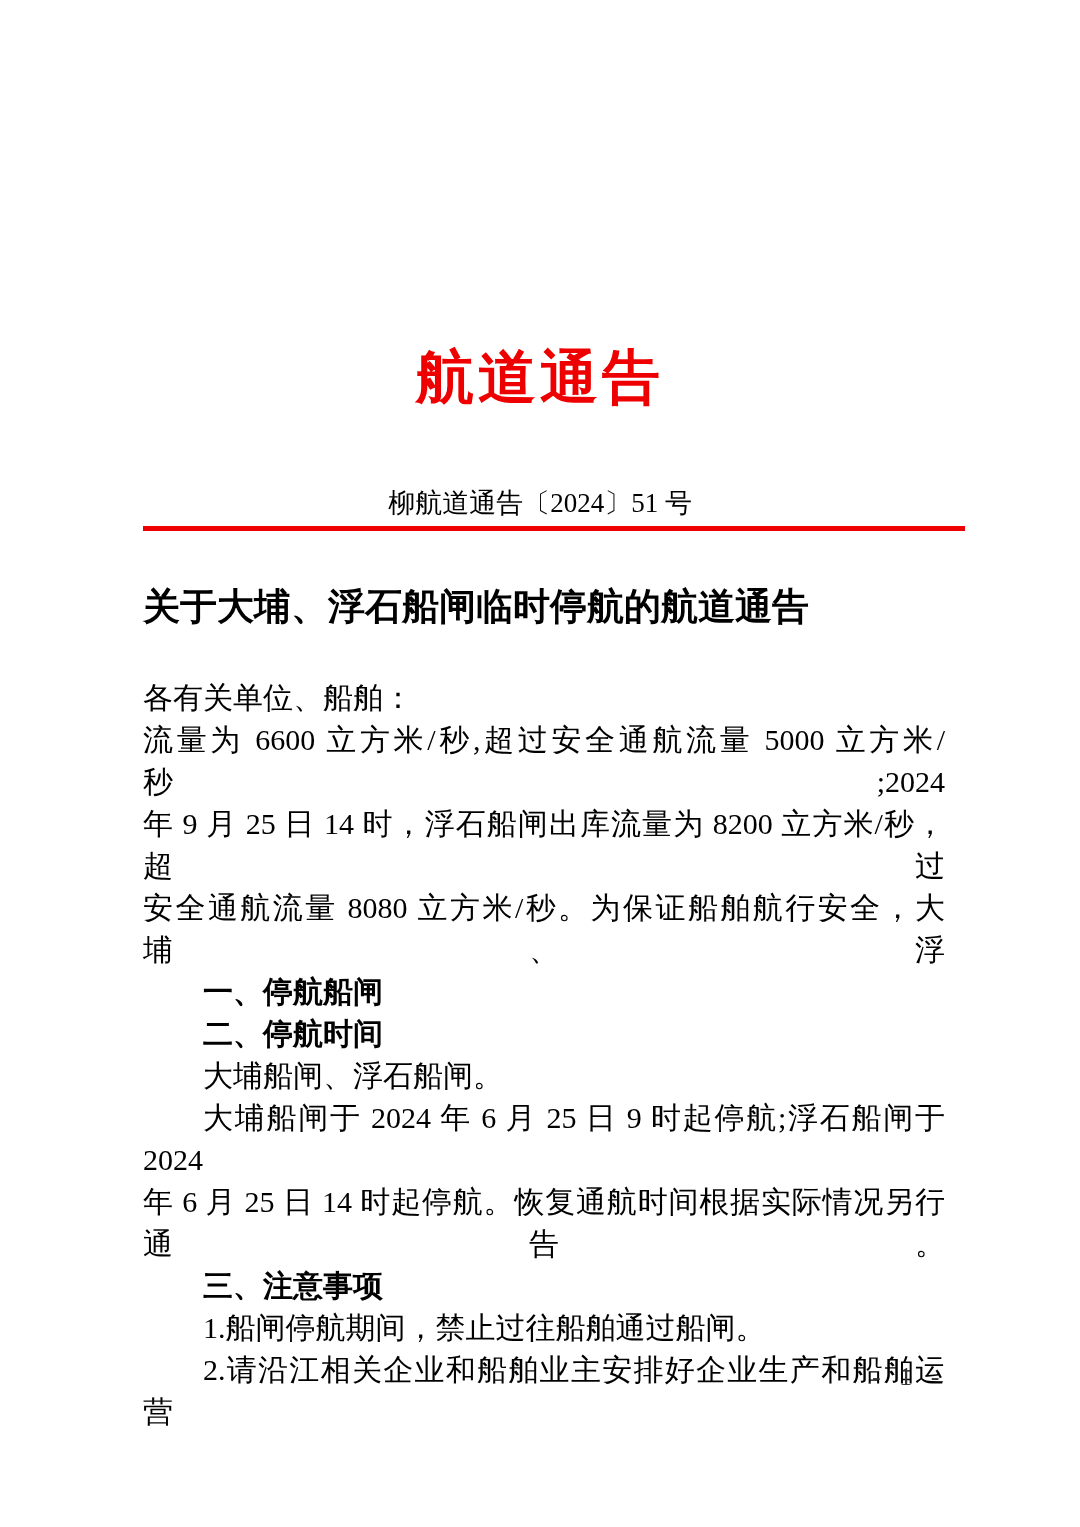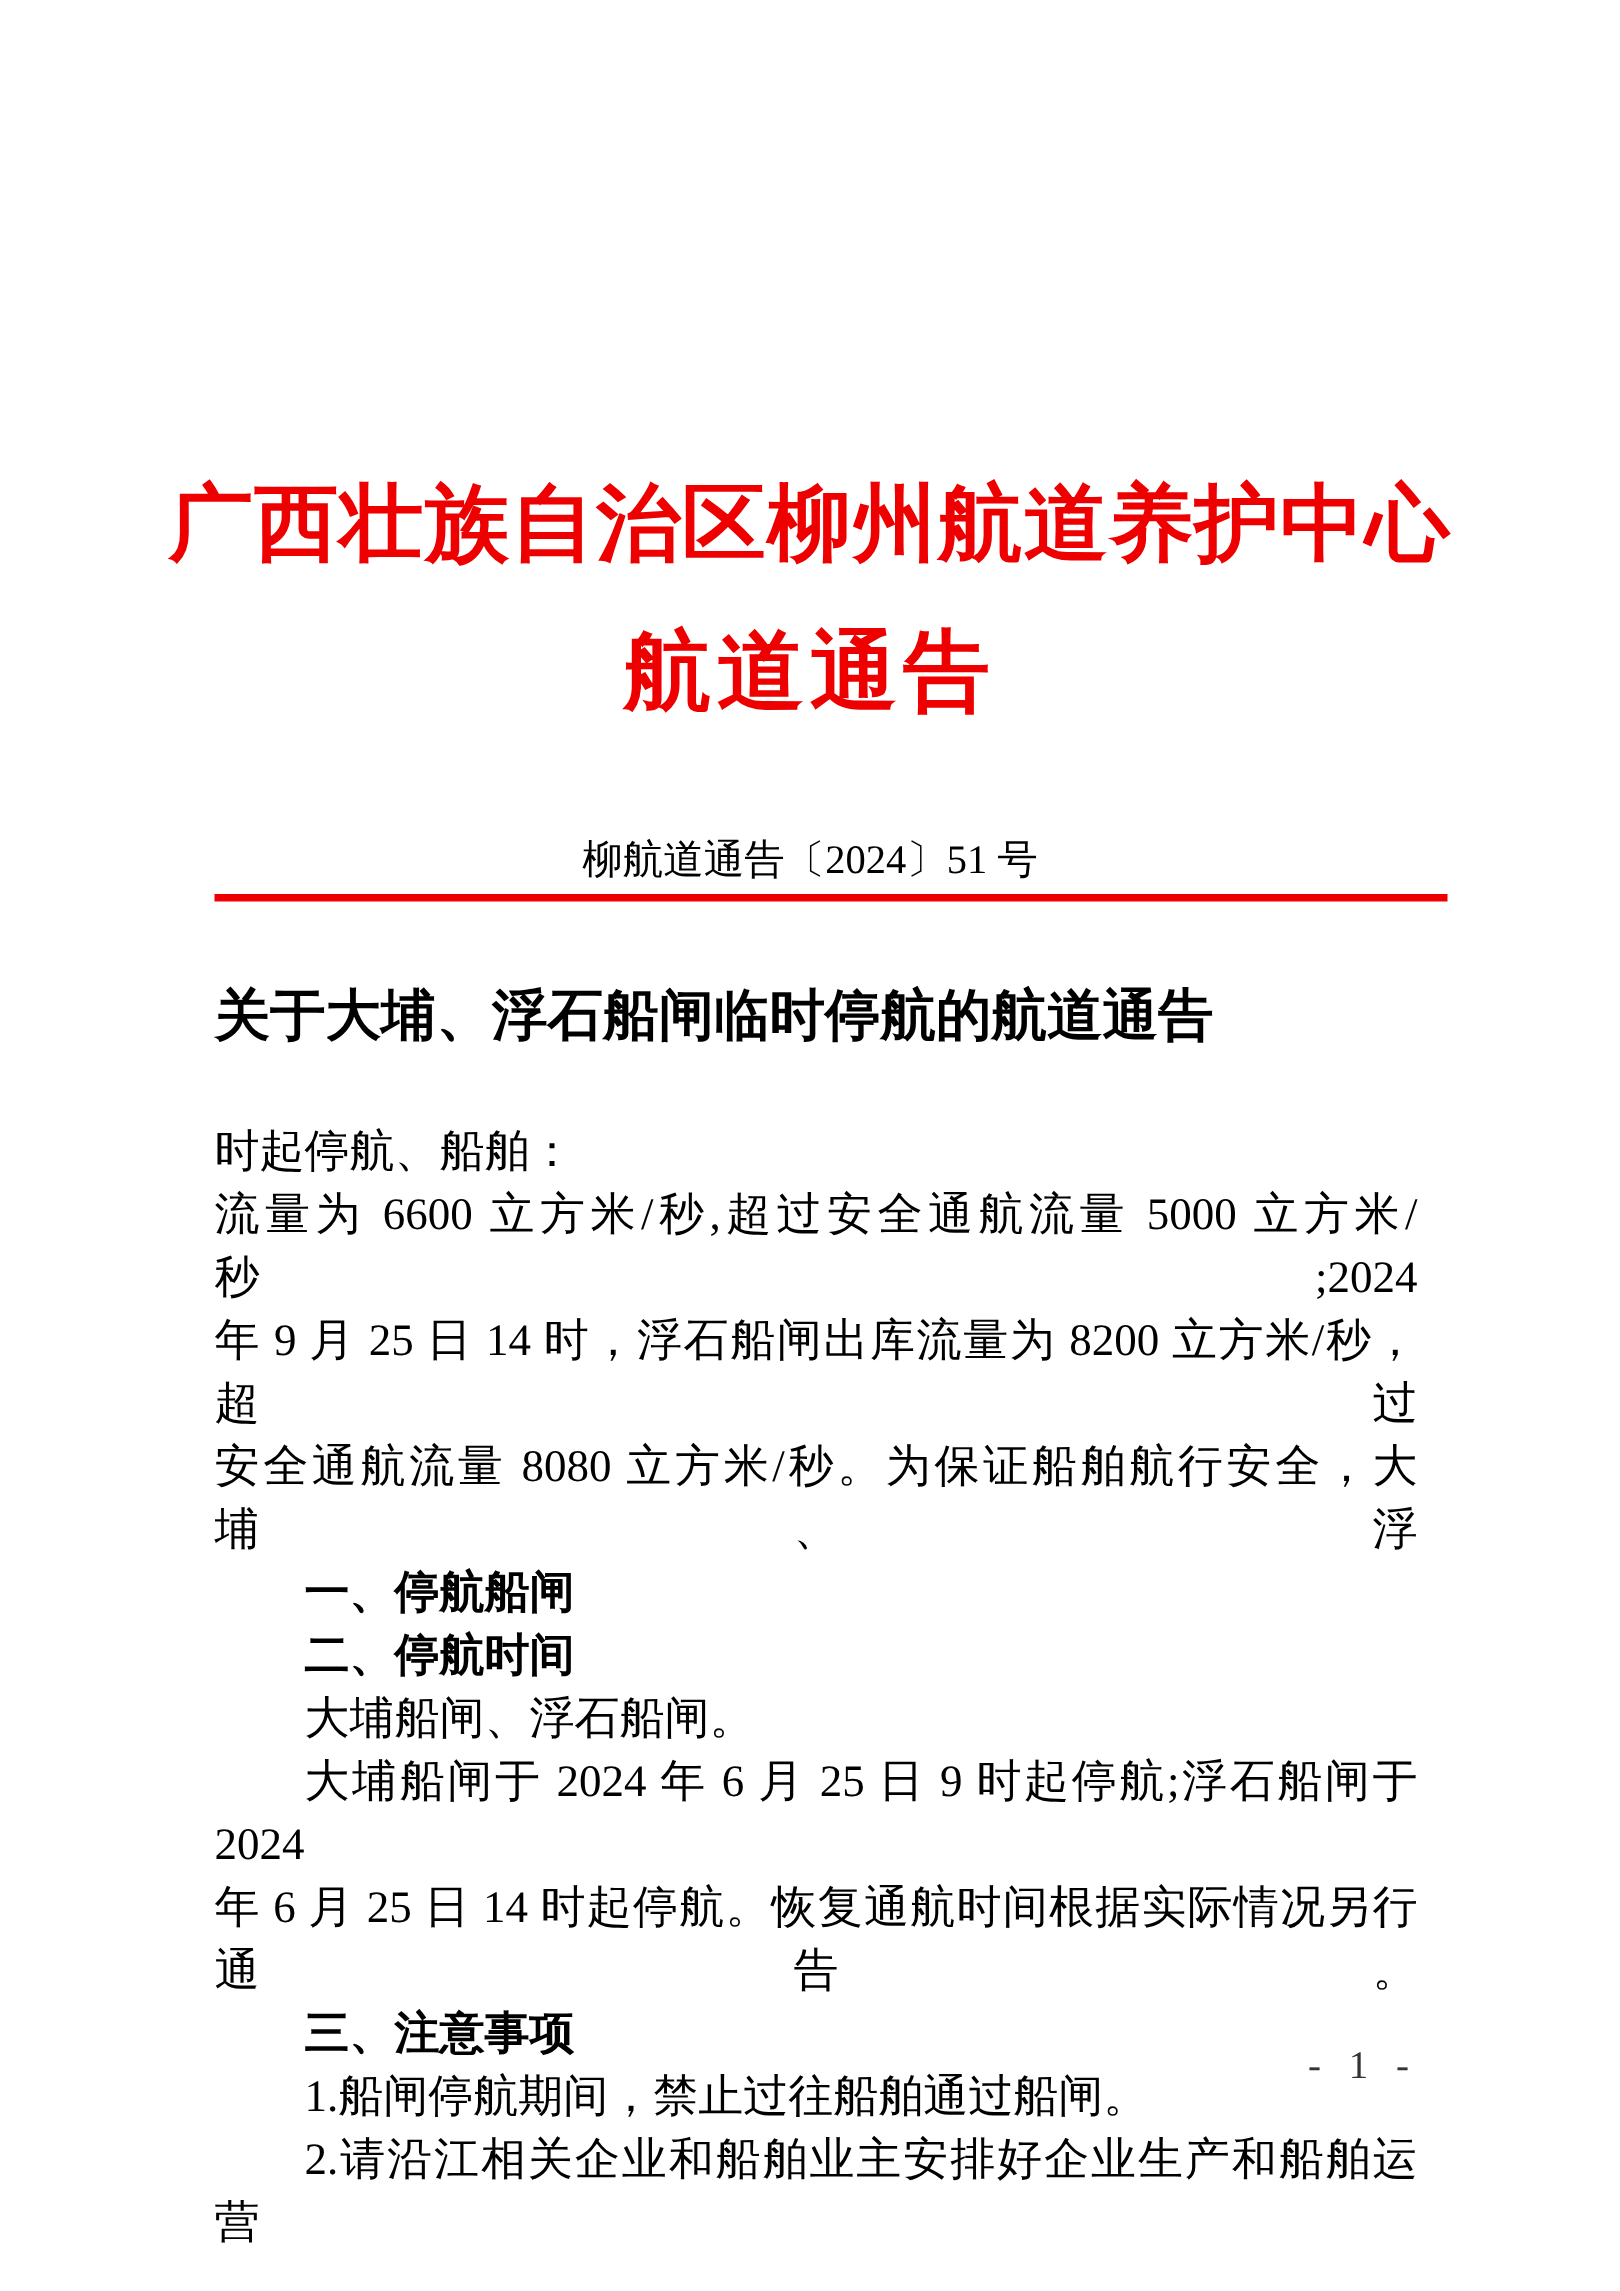--- a/index.html
+++ b/index.html
@@ -89,30 +89,29 @@
     color: #333;
     letter-spacing: 6px;
   }
 </style>
 </head>
 <body>
 
 <div class="page">
 
   <header class="doc-header">
-    <div class="org-title">广西壮族自治区柳州航道养护中心</div>
     <div class="doc-type">航道通告</div>
     <div class="doc-number">柳航道通告〔2024〕51 号</div>
     <div class="red-rule"></div>
   </header>
 
   <h2 class="notice-title">关于大埔、浮石船闸临时停航的航道通告</h2>
 
   <main class="body">
-    <p class="line">时起停航、船舶：</p>
+    <p class="line">各有关单位、船舶：</p>
     <p class="line stretch">流量为 6600 立方米/秒,超过安全通航流量 5000 立方米/秒;2024</p>
     <p class="line stretch">年 9 月 25 日 14 时，浮石船闸出库流量为 8200 立方米/秒，超过</p>
     <p class="line stretch">安全通航流量 8080 立方米/秒。为保证船舶航行安全，大埔、浮</p>
     <p class="line indent hei">一、停航船闸</p>
     <p class="line indent hei">二、停航时间</p>
     <p class="line indent">大埔船闸、浮石船闸。</p>
     <p class="line indent stretch">大埔船闸于 2024 年 6 月 25 日 9 时起停航;浮石船闸于 2024</p>
     <p class="line stretch">年 6 月 25 日 14 时起停航。恢复通航时间根据实际情况另行通告。</p>
     <p class="line indent hei">三、注意事项</p>
     <p class="line indent">1.船闸停航期间，禁止过往船舶通过船闸。</p>

